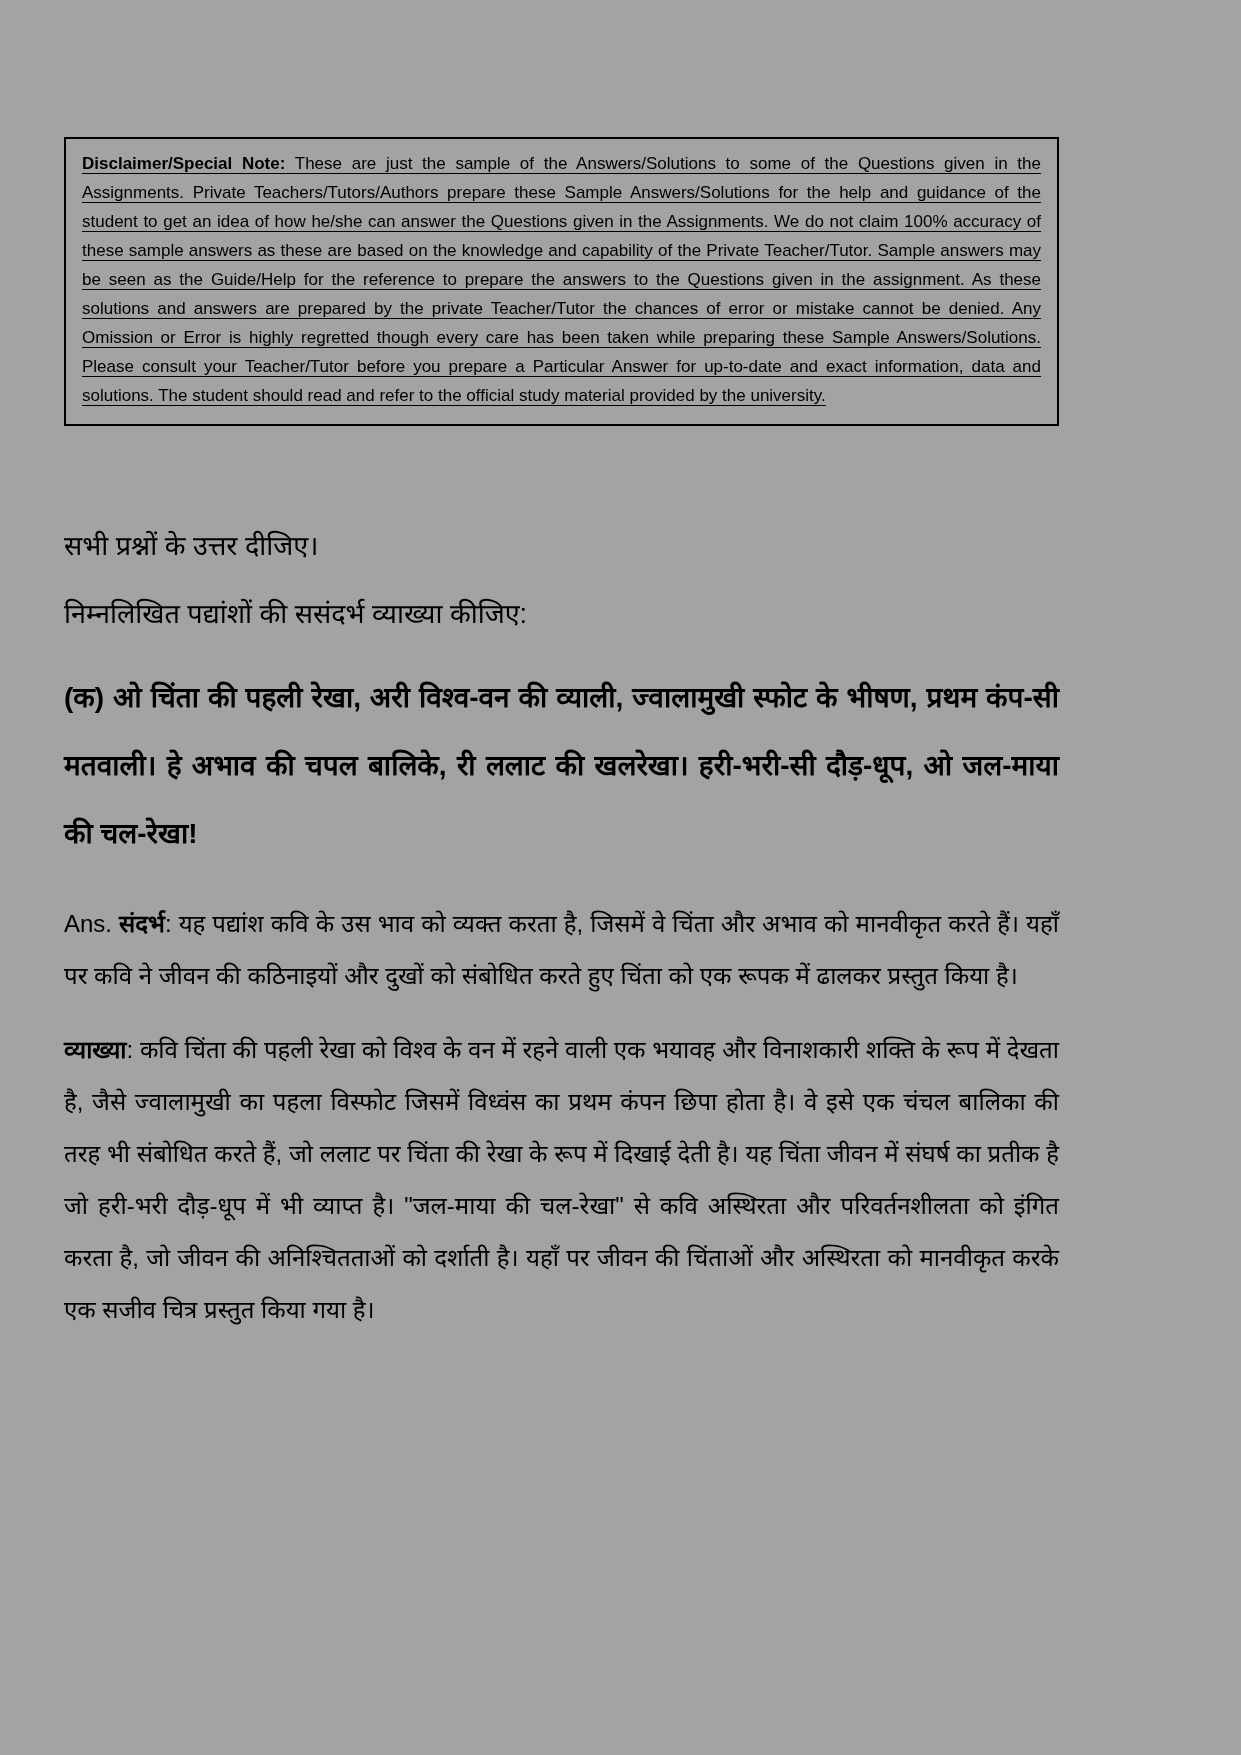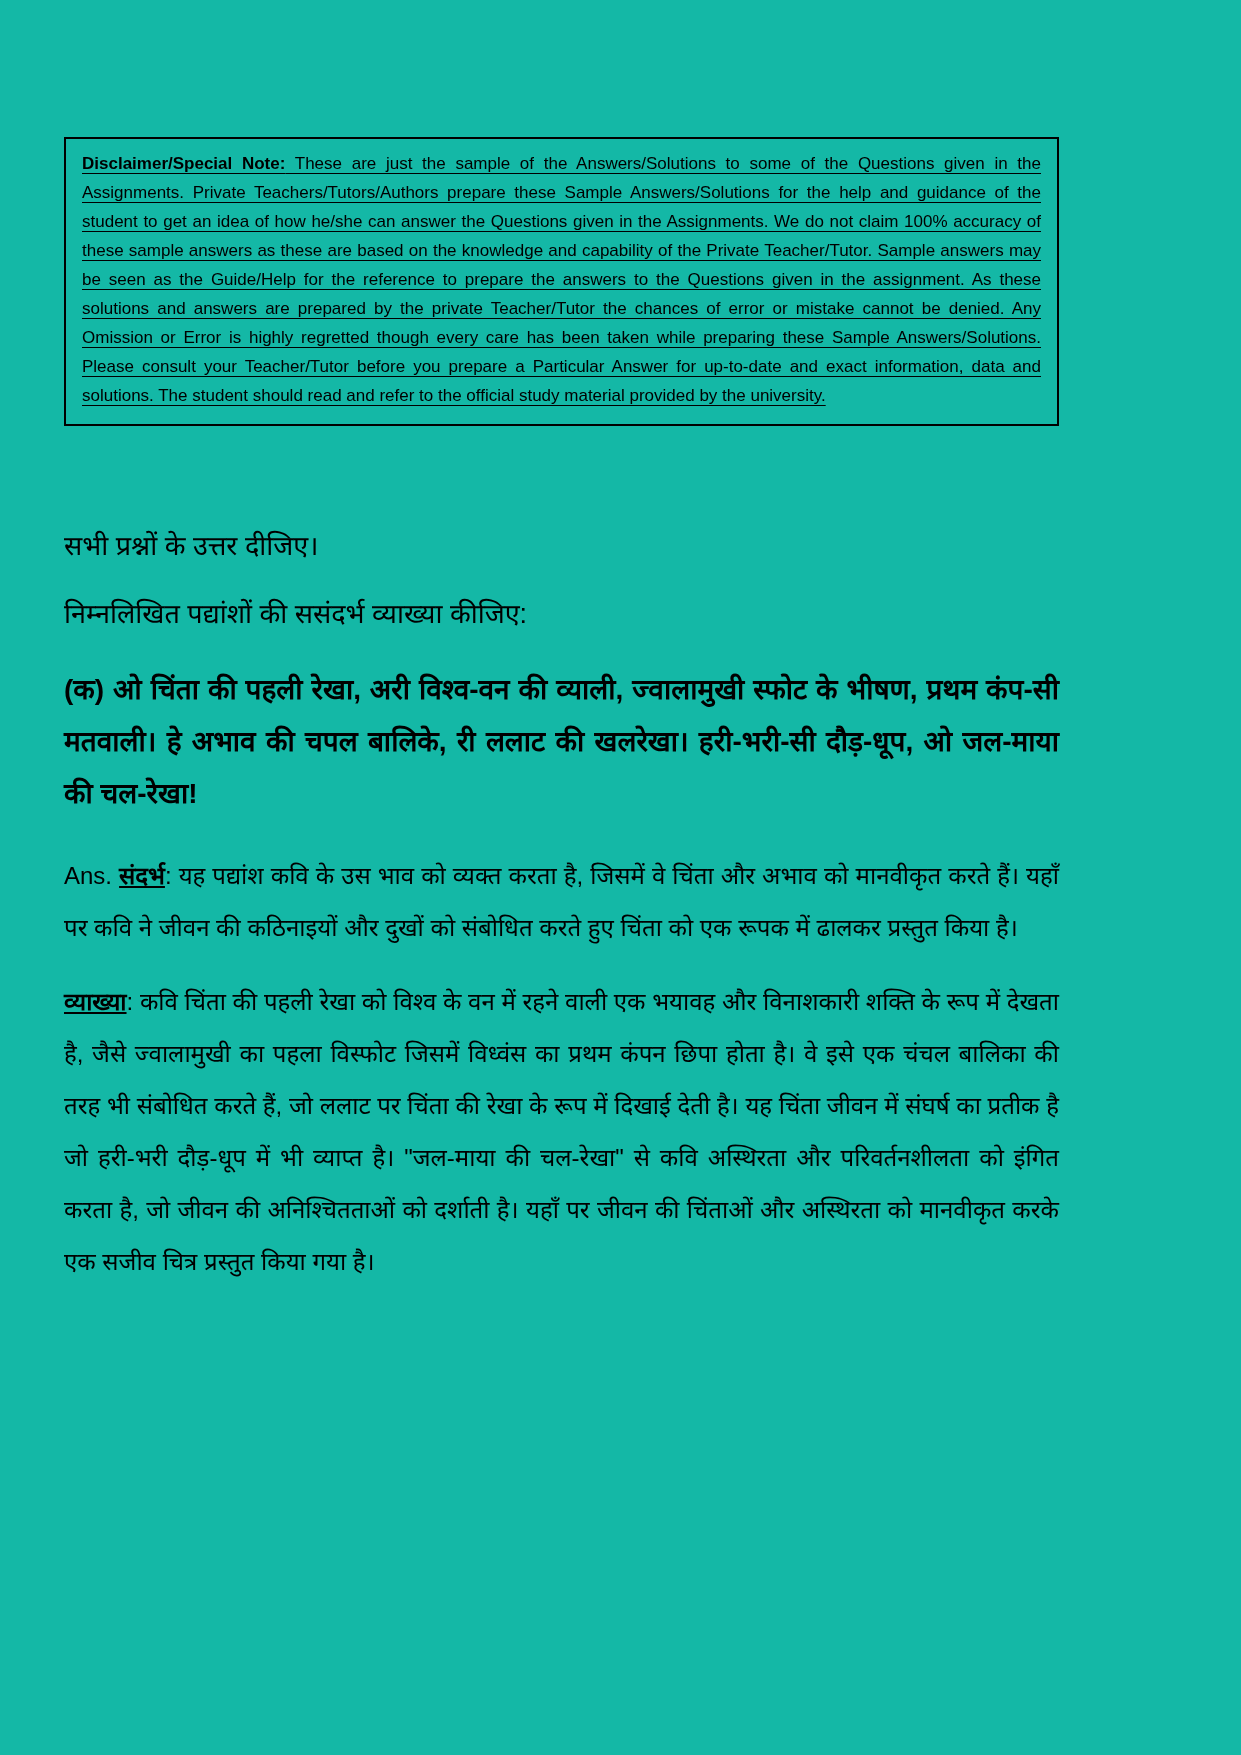--- a/index.html
+++ b/index.html
@@ -6,21 +6,21 @@
   html, body {
     margin: 0;
     padding: 0;
     background: #ffffff;
     font-family: "Liberation Sans", "DejaVu Sans", sans-serif;
   }
   .page {
     position: relative;
     width: 1241px;
     height: 1755px;
-    background: #14b8a6;
+    background: #a3a3a3;
     overflow: hidden;
   }
   .disclaimer-box {
     position: absolute;
     left: 64px;
     top: 137px;
     width: 995px;
     border: 2px solid #000000;
     padding: 10px 16px 14px 16px;
   }
@@ -44,31 +44,31 @@
   .heading {
     margin: 0 0 32px 0;
     font-size: 27px;
     font-weight: normal;
     line-height: 36px;
   }
   .verse {
     margin: 0 0 30px 0;
     font-size: 28px;
     font-weight: bold;
-    line-height: 52px;
+    line-height: 68px;
     text-align: justify;
   }
   .answer-para {
     margin: 0 0 22px 0;
     font-size: 24px;
     font-weight: normal;
     line-height: 52px;
     text-align: justify;
   }
-  .answer-para strong { font-weight: bold; text-decoration: underline; }
+  .answer-para strong { font-weight: bold; }
   .footer {
     position: absolute;
     left: 64px;
     top: 1640px;
     width: 995px;
     text-align: center;
     font-size: 23px;
     font-weight: bold;
     font-style: italic;
     line-height: 37px;

